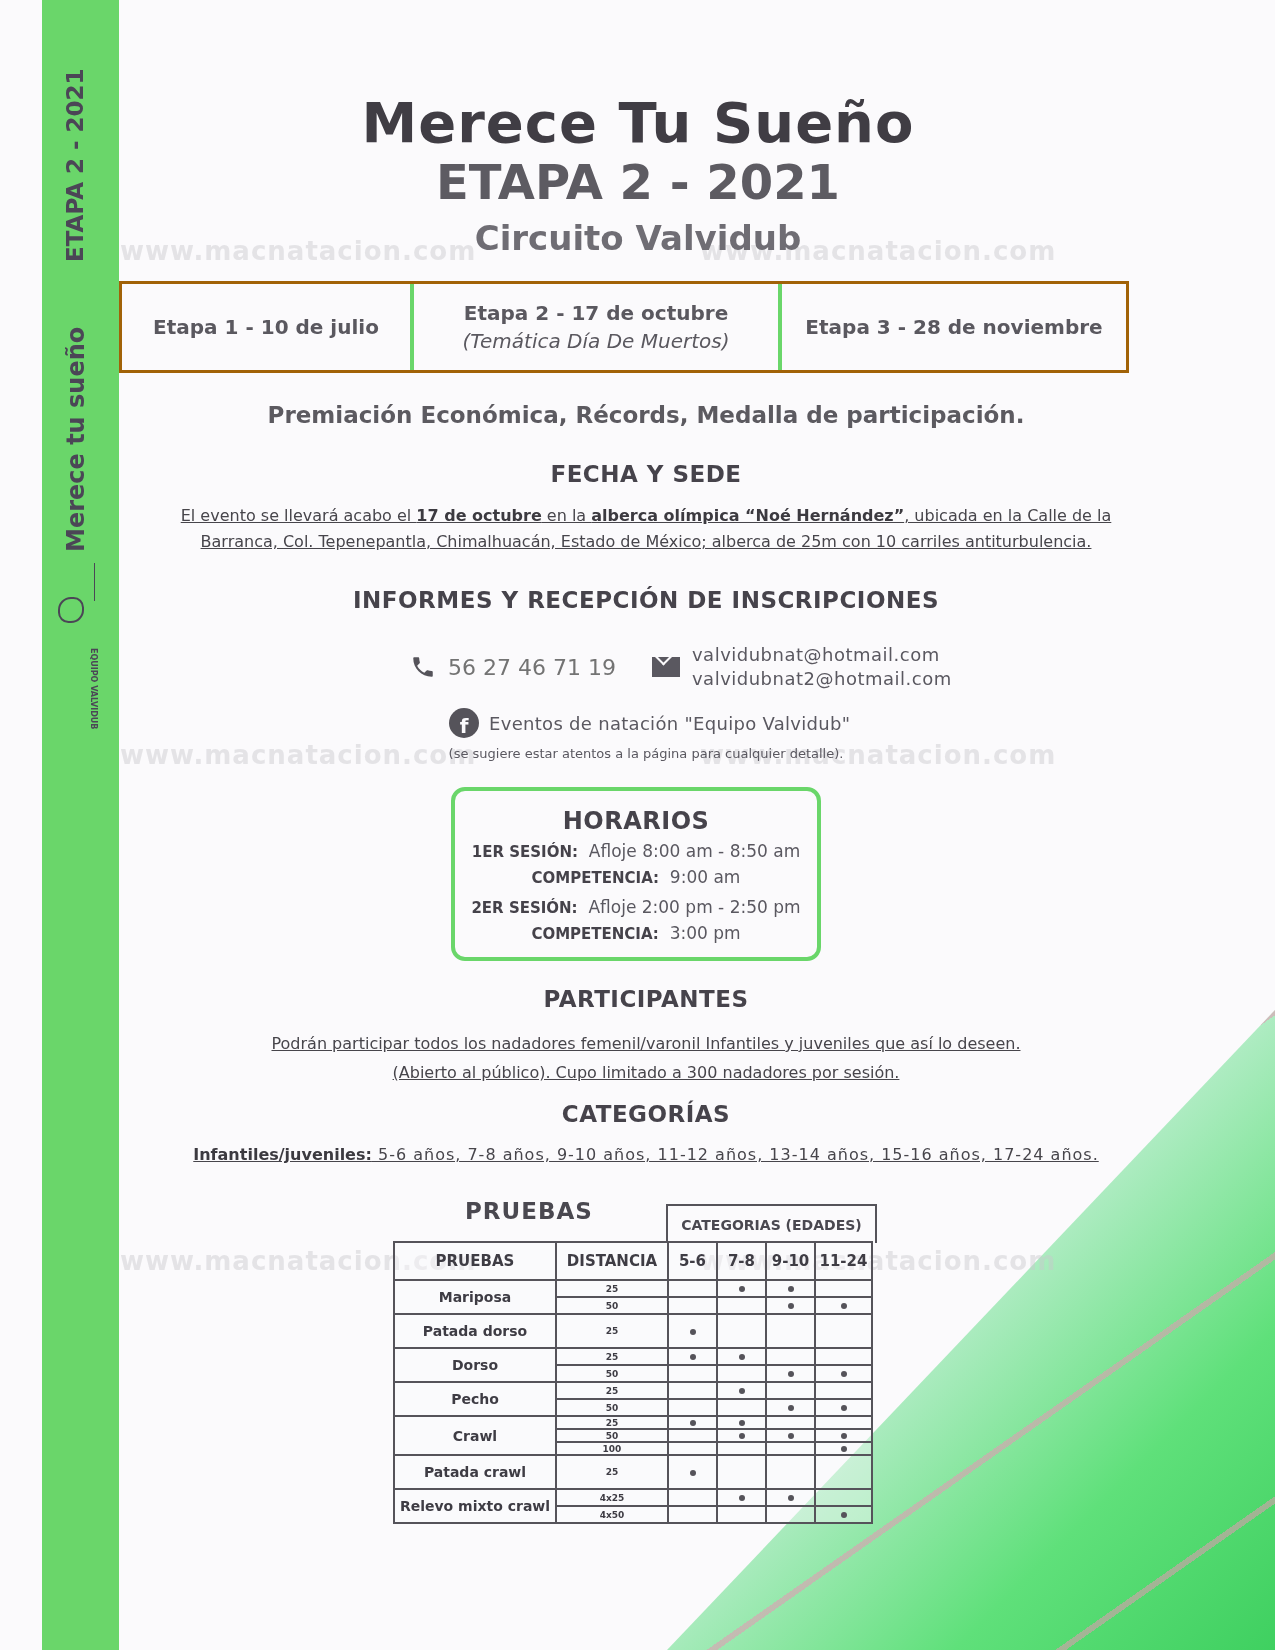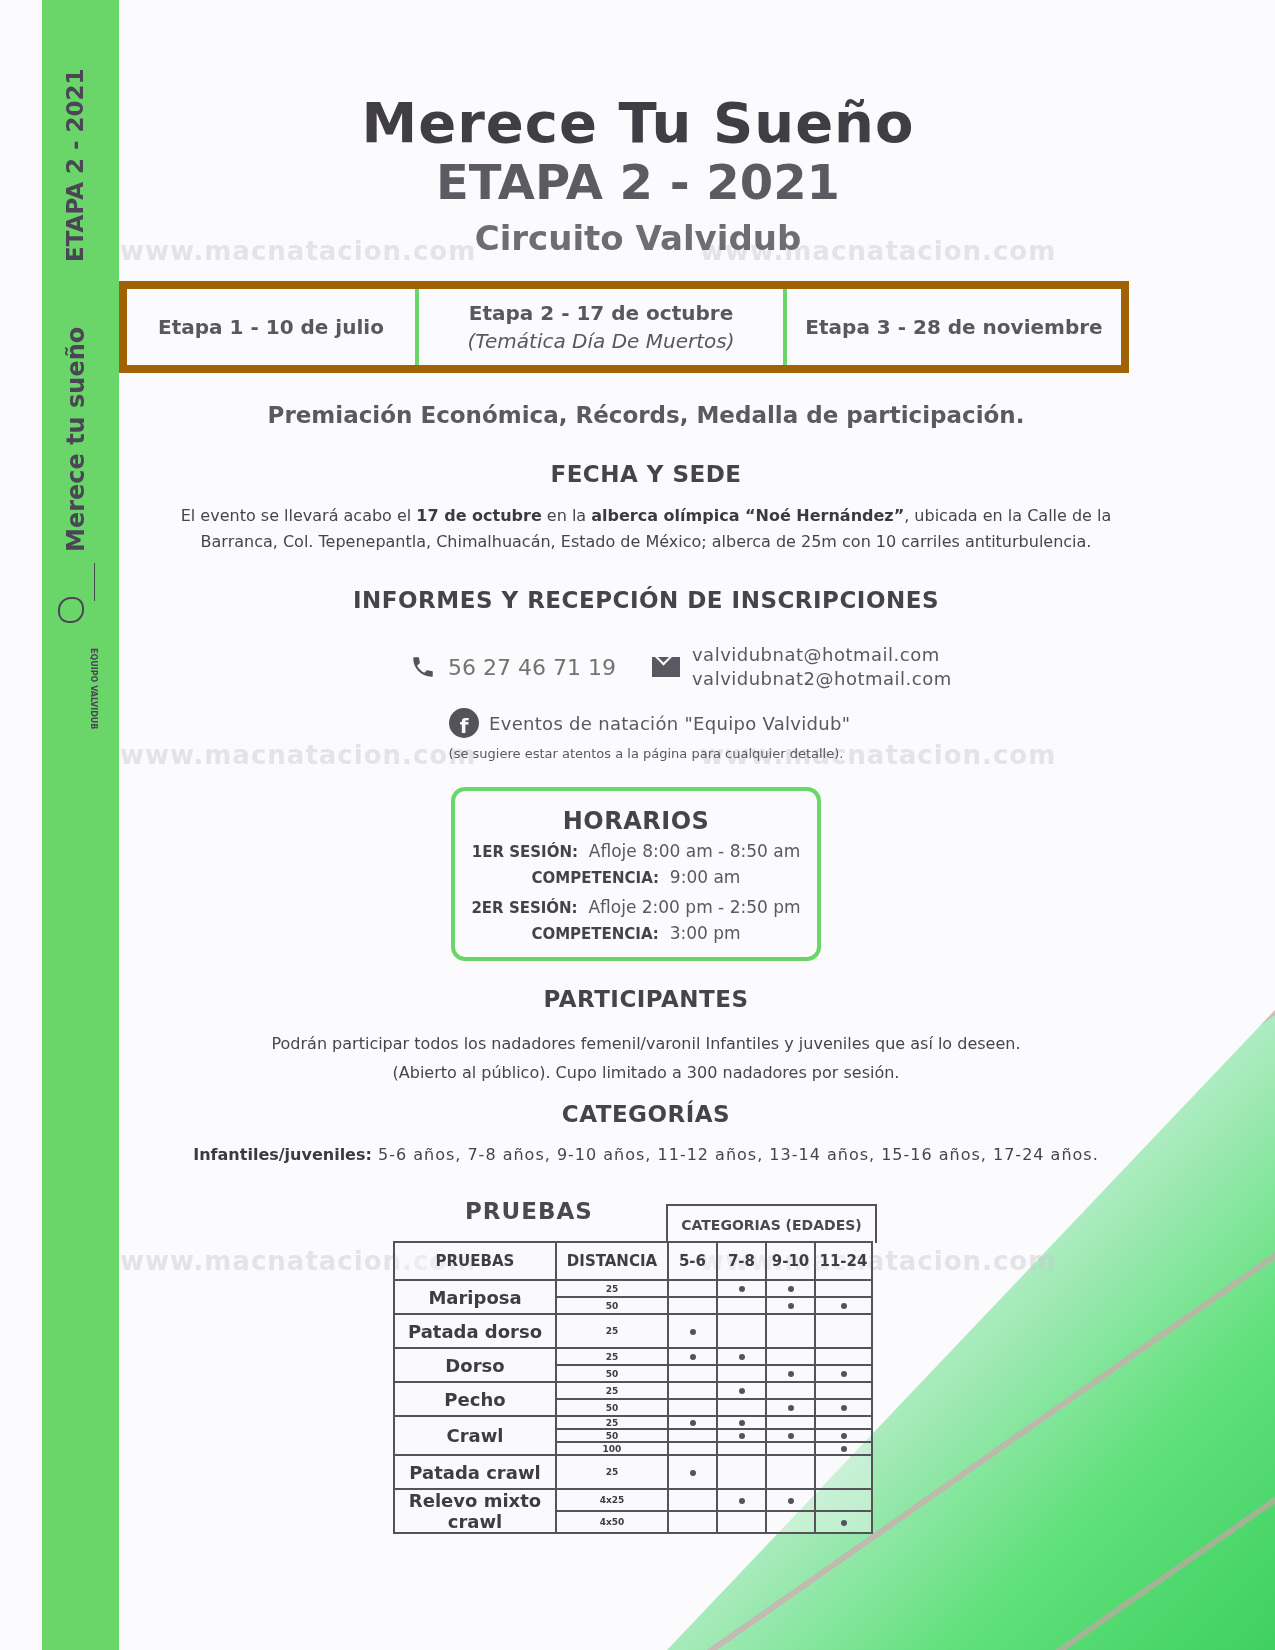--- a/index.html
+++ b/index.html
@@ -33,29 +33,29 @@
   .side-logo { position: absolute; left: 16px; top: 597px; width: 26px; height: 26px; border: 2px solid #4b4656; border-radius: 50% 40% 50% 40%; }
   .side-logo-text { position: absolute; left: 56px; top: 648px; font-size: 8px; font-weight: bold; color: #4b4656; transform-origin: left top; transform: rotate(90deg); white-space: nowrap; }
 
   .watermark { position: absolute; font-size: 26px; font-weight: bold; color: rgba(200,200,205,0.45); letter-spacing: 1px; white-space: nowrap; }
 
   .title { position: absolute; left: 119px; width: 1038px; text-align: center; font-weight: bold; }
   .t1 { top: 90px; font-size: 56px; color: #403d44; letter-spacing: 1px; }
   .t2 { top: 154px; font-size: 48px; color: #5d5b62; }
   .t3 { top: 218px; font-size: 34px; color: #6f6d74; }
 
-  .stages { position: absolute; left: 119px; top: 281px; width: 1010px; height: 92px; display: flex; border: 8px solid #a16207; }
+  .stages { position: absolute; left: 119px; top: 281px; width: 1010px; height: 92px; display: flex; border: 3px solid #a16207; }
   .stage { display: flex; flex-direction: column; justify-content: center; align-items: center; font-size: 20px; font-weight: bold; color: #5a585f; text-align: center; }
   .stage + .stage { border-left: 4px solid #6ad66a; }
   .stage .sub { font-weight: normal; font-style: italic; font-size: 20px; margin-top: 4px; }
 
   .center { position: absolute; left: 119px; width: 1038px; text-align: center; padding-left: 16px; }
   .prizes { top: 402px; font-size: 23px; font-weight: bold; color: #5c5a60; }
   .h2 { font-size: 23px; font-weight: bold; color: #46434b; letter-spacing: 0.5px; }
-  .para { font-size: 16px; line-height: 26px; color: #47454b; }
+  .para { font-size: 16px; line-height: 26px; color: #47454b; text-decoration: underline; }
   .para b { color: #3c3a40; }
 
   .contact { position: absolute; top: 643px; left: 410px; display: flex; align-items: center; gap: 12px; }
   .phone-icon { width: 26px; height: 26px; }
   .phone-num { font-size: 22px; color: #737373; margin-right: 24px; }
   .mail-icon { width: 28px; height: 20px; background: #5a5860; position: relative; }
   .mail-icon::after { content: ""; position: absolute; left: 3px; top: 0; width: 20px; height: 10px; border-left: 2px solid #fbfafc; border-bottom: 2px solid #fbfafc; transform: skewY(0) rotate(-45deg); transform-origin: left top; }
   .emails { font-size: 18px; color: #5a5860; line-height: 24px; letter-spacing: 0.5px; }
 
   .fb-row { position: absolute; top: 708px; left: 449px; display: flex; align-items: center; gap: 10px; }
@@ -67,21 +67,21 @@
   .horarios .h2 { margin-top: 16px; font-size: 24px; }
   .hrow { font-size: 17px; margin-top: 6px; color: #5a5860; }
   .hrow .lbl { font-weight: bold; color: #45424a; font-size: 15px; }
   .hgap { margin-top: 10px; }
 
   .pruebas-title { position: absolute; left: 465px; top: 1198px; font-size: 23px; font-weight: bold; color: #4a4850; letter-spacing: 1px; }
   .cat-head { position: absolute; left: 666px; top: 1204px; width: 211px; height: 39px; border: 2px solid #55535a; border-bottom: none; font-size: 14px; font-weight: bold; display: flex; align-items: center; justify-content: center; color: #4a4850; }
   table.events { position: absolute; left: 393px; top: 1241px; border-collapse: collapse; background: rgba(251,250,252,0.4); }
   table.events td, table.events th { border: 2px solid #55535a; text-align: center; color: #3e3c44; }
   table.events th { height: 38px; font-size: 15px; font-weight: bold; }
-  table.events td.ev { font-size: 18px; font-weight: bold; width: 162px; margin-top: 31px; }
+  table.events td.ev { font-size: 14px; font-weight: bold; width: 162px; margin-top: 31px; }
   table.events td.dist { font-size: 9px; font-weight: bold; width: 112px; }
   table.events td.mk { width: 49px; font-size: 10px; }
   table.events th.c { width: 49px; margin-left: 12px; }
   table.events th.c4 { width: 57px; }
   .dot { display: inline-block; width: 6px; height: 6px; border-radius: 50%; background: #55535a; }
 </style>
 </head>
 <body>
 
 <div class="pool-bg"></div>

